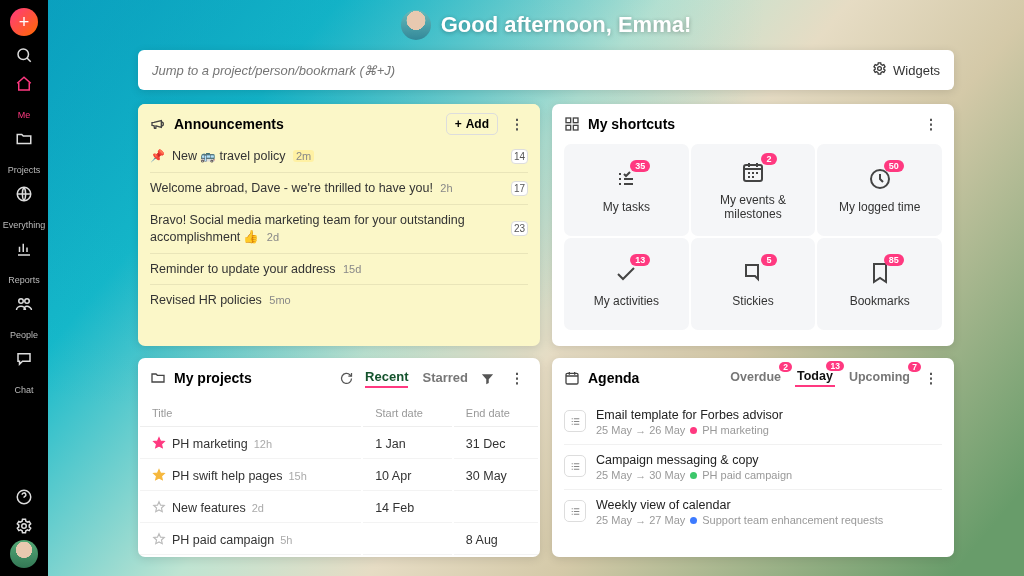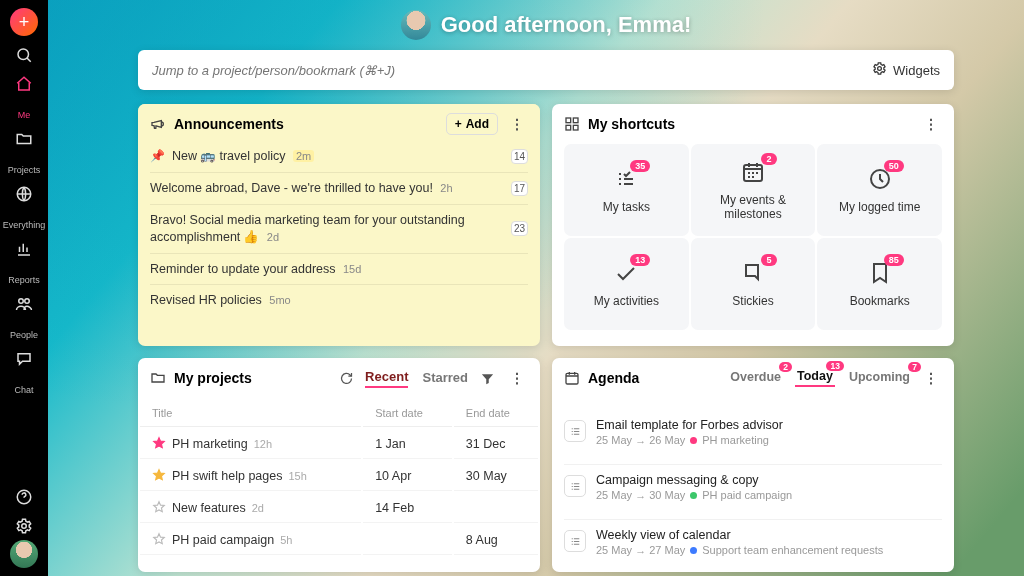--- a/index.html
+++ b/index.html
@@ -40,33 +40,33 @@
 .pin { color:#444; font-size:12px;}
 .hl { background:#fff1a3;border-radius:3px;padding:0 3px;}
 
 .shortcuts-grid { display:grid;grid-template-columns:repeat(3,1fr);gap:2px;padding:0 12px 14px;}
 .sc { background:#f5f6f8;border-radius:7px;height:92px;display:flex;flex-direction:column;align-items:center;justify-content:center;gap:7px;position:relative;cursor:pointer;font-size:12px;color:#333;text-align:center;}
 .sc .ico { width:26px;height:26px;color:#444;position:relative;}
 .sc .badge { position:absolute;top:-7px;right:-11px;background:#ff3980;color:#fff;font-size:9px;font-weight:600;border-radius:9px;padding:1px 5px;min-width:16px;text-align:center;}
 
 .projects .tabs { display:flex;gap:14px;font-size:13px;color:#777;align-items:center;}
 .projects .tabs .tab { cursor:pointer;padding-bottom:2px;}
-.projects .tabs .tab.active { color:#7f1d1d;border-bottom:2px solid #ff3980;}
+.projects .tabs .tab.active { color:#14532d;border-bottom:2px solid #ff3980;}
 .proj-table { width:100%;font-size:12.5px;}
 .proj-table th { text-align:left;font-weight:400;color:#999;padding:7px 12px;font-size:11px;border-bottom:1px solid #eee;}
 .proj-table td { padding:7px 12px;border-bottom:1px solid #f3f3f3;color:#333;}
 .star { width:14px;height:14px;display:inline-block;vertical-align:-2px;margin-right:6px;}
 .meta2 { color:#aaa;font-size:11px;margin-left:6px;}
 
 .agenda .tabs { display:flex;gap:12px;font-size:12.5px;color:#777;align-items:center;}
 .agenda .tabs .tab { position:relative;cursor:pointer;padding:0 2px 2px;}
 .agenda .tabs .tab.active { color:#111;font-weight:600;border-bottom:2px solid #ff3980;}
 .agenda .tabs .b { position:absolute;top:-8px;right:-9px;background:#ff3980;color:#fff;font-size:8.5px;font-weight:600;border-radius:8px;padding:0 4px;}
 .ag-list { padding:2px 12px 8px;}
-.ag-item { display:flex;gap:10px;padding:8px 0;border-top:1px solid #f1f1f1;margin-top:10px;}
+.ag-item { display:flex;gap:10px;padding:8px 0;border-top:1px solid #f1f1f1;}
 .ag-item:first-child { border-top:none;}
 .ag-ico { width:22px;height:22px;border:1px solid #ddd;border-radius:5px;display:flex;align-items:center;justify-content:center;color:#888;margin-top:2px;}
 .ag-item .title { font-size:12.5px;color:#222;}
 .ag-item .sub { font-size:11px;color:#999;display:flex;align-items:center;gap:5px;margin-top:2px;}
 .dot { width:7px;height:7px;border-radius:50%;display:inline-block;}
 </style>
 </head>
 <body>
 
 <div class="app">

